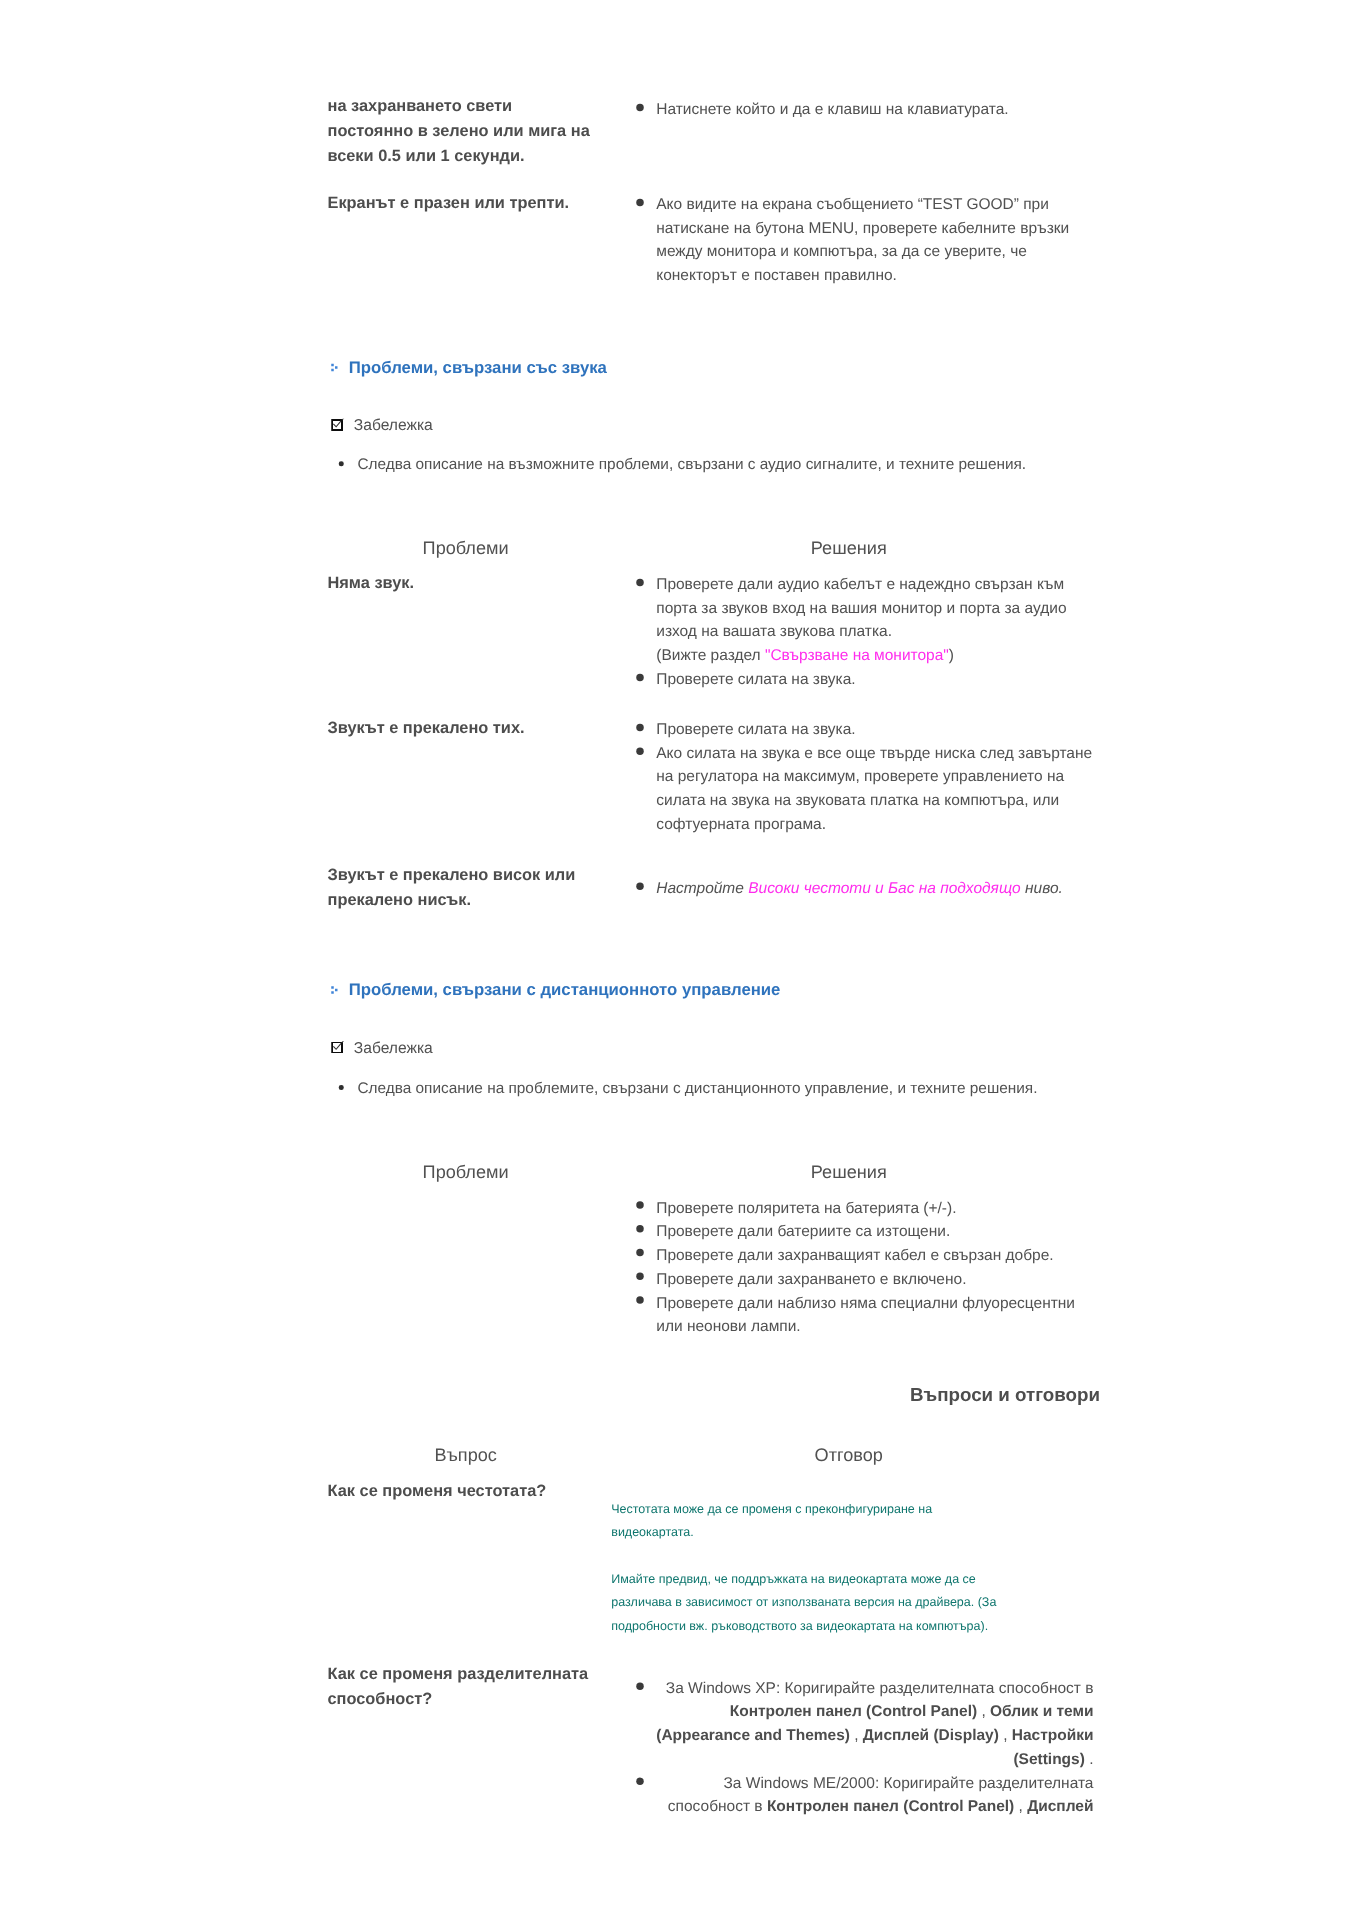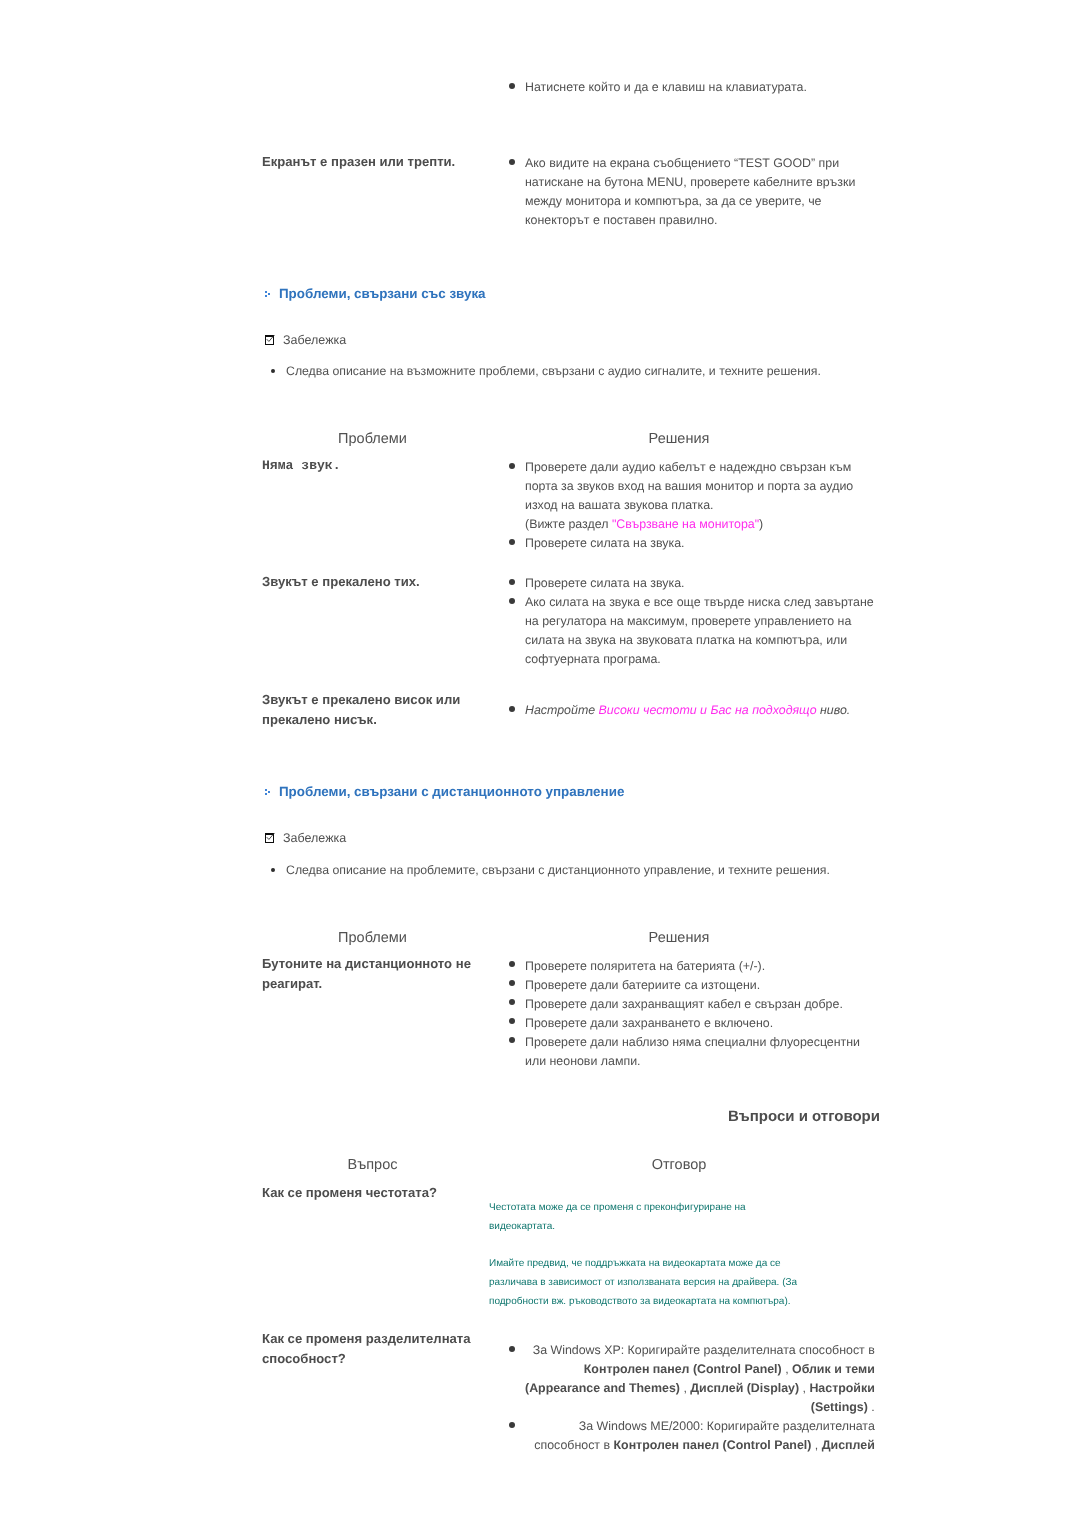--- a/index.html
+++ b/index.html
@@ -48,20 +48,25 @@
 
   a.lnk,.lnk{color:#ff2ced;text-decoration:none;}
   .rb{font-weight:bold;color:#4d4d4d;}
   .qa-title{position:absolute;font-size:15px;font-weight:bold;color:#4d4d4d;white-space:nowrap;}
   .ans{position:absolute;font-size:10px;line-height:19px;color:#0f766e;white-space:nowrap;margin-top:10px;}
 </style>
 </head>
 <body>
 
 <div class="page">
+  <div class="prob" style="left:262px;top:75px;">
+      <div>на захранването свети</div>
+      <div>постоянно в зелено или мига на</div>
+      <div>всеки 0.5 или 1 секунди.</div>
+    </div>
   <div class="sol" style="left:503px;top:78px;">
       <ul class="bl">
   <li><span>Натиснете който и да е клавиш на клавиатурата.</span></li>
   </ul>
     </div>
   <div class="prob" style="left:262px;top:152px;">
       <div>Екранът е празен или трепти.</div>
     </div>
   <div class="sol" style="left:503px;top:154px;">
       <ul class="bl">
@@ -77,21 +82,21 @@
       <svg class="chk" width="13" height="12" viewBox="0 0 13 12">
         <path d="M0 0 H11 V11 H0 Z M1.4 1.4 V9.6 H9.6 V1.4 Z" fill="#0d0d0d" fill-rule="evenodd" shape-rendering="crispEdges"></path>
         <path d="M2.0 4.4 L4.6 7.1 L9.3 1.6" fill="none" stroke="#333" stroke-width="1.05"></path>
         <path d="M9.9 1.0 L11.9 -1.3" fill="none" stroke="#333" stroke-width="1.05"></path>
       </svg>
       <span class="lbl">Забележка</span>
     </div>
   <div class="dash" style="left:265px;top:362px;">Следва описание на възможните проблеми, свързани с аудио сигналите, и техните решения.</div>
   <div class="colhead" style="left:272.5px;top:431px;width:200px;">Проблеми</div>
   <div class="colhead" style="left:579px;top:431px;width:200px;">Решения</div>
-  <div class="prob" style="left:262px;top:456px;font-family:Liberation Mono, monospace;">
+  <div class="prob" style="left:262px;top:456px;">
       <div>Няма звук.</div>
     </div>
   <div class="sol" style="left:503px;top:458px;">
       <ul class="bl">
   <li><span>Проверете дали аудио кабелът е надеждно свързан към</span><br><span>порта за звуков вход на вашия монитор и порта за аудио</span><br><span>изход на вашата звукова платка.</span></li>
   <li class="nb"><span>(Вижте раздел </span><a class="lnk" href="#">"Свързване на монитора"</a><span>)</span></li>
   <li><span>Проверете силата на звука.</span></li>
   </ul>
     </div>
   <div class="prob" style="left:262px;top:572px;">
@@ -121,24 +126,20 @@
       <svg class="chk" width="13" height="12" viewBox="0 0 13 12">
         <path d="M0 0 H11 V11 H0 Z M1.4 1.4 V9.6 H9.6 V1.4 Z" fill="#0d0d0d" fill-rule="evenodd" shape-rendering="crispEdges"></path>
         <path d="M2.0 4.4 L4.6 7.1 L9.3 1.6" fill="none" stroke="#333" stroke-width="1.05"></path>
         <path d="M9.9 1.0 L11.9 -1.3" fill="none" stroke="#333" stroke-width="1.05"></path>
       </svg>
       <span class="lbl">Забележка</span>
     </div>
   <div class="dash" style="left:265px;top:861px;">Следва описание на проблемите, свързани с дистанционното управление, и техните решения.</div>
   <div class="colhead" style="left:272.5px;top:930px;width:200px;">Проблеми</div>
   <div class="colhead" style="left:579px;top:930px;width:200px;">Решения</div>
-  <div class="prob" style="left:262px;top:954px;">
-      <div>Бутоните на дистанционното не</div>
-      <div>реагират.</div>
-    </div>
   <div class="sol" style="left:503px;top:956.5px;">
       <ul class="bl">
   <li><span>Проверете поляритета на батерията (+/-).</span></li>
   <li><span>Проверете дали батериите са изтощени.</span></li>
   <li><span>Проверете дали захранващият кабел е свързан добре.</span></li>
   <li><span>Проверете дали захранването е включено.</span></li>
   <li><span>Проверете дали наблизо няма специални флуоресцентни</span><br><span>или неонови лампи.</span></li>
   </ul>
     </div>
   <div class="qa-title" style="left:728px;top:1108px;">Въпроси и отговори</div>

